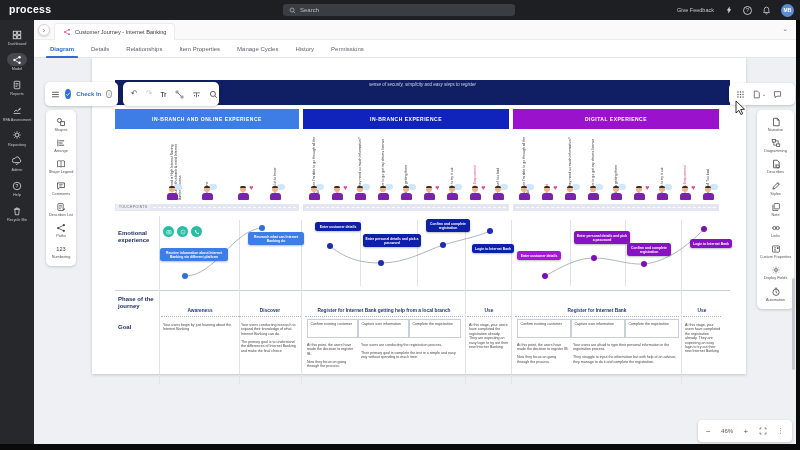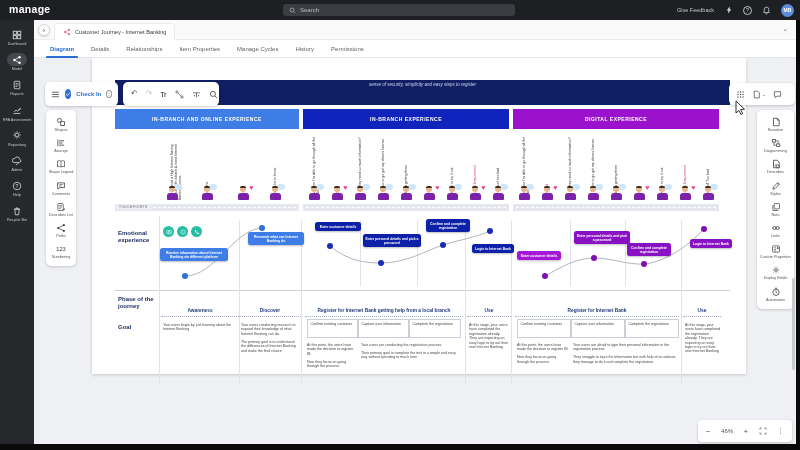--- a/index.html
+++ b/index.html
@@ -281,21 +281,21 @@
       </symbol>
     <symbol id="phone-icon" viewBox="0 0 16 16">
         <path d="M4 2.5l3 2.5-1.5 2.5c.8 1.6 2 2.8 3.5 3.5L11.5 9l2.5 3-2 1.8c-4.5-.5-9.3-5.3-9.8-9.8z" fill="currentColor"></path>
       </symbol>
   </defs>
 </svg>
 
 <div id="app">
 
   <div class="topbar">
-    <div class="logo">manage</div>
+    <div class="logo">process</div>
     <div class="searchpill">
       <svg style="width:7px;height:7px;color:#b9bcc2">
           <use href="#search-icon"></use>
         </svg>
       <span>Search</span>
     </div>
     <div class="tb-right">
       <span class="feedback">Give Feedback</span>
       <span class="tbicon">
           <svg style="width:8px;height:8px">

